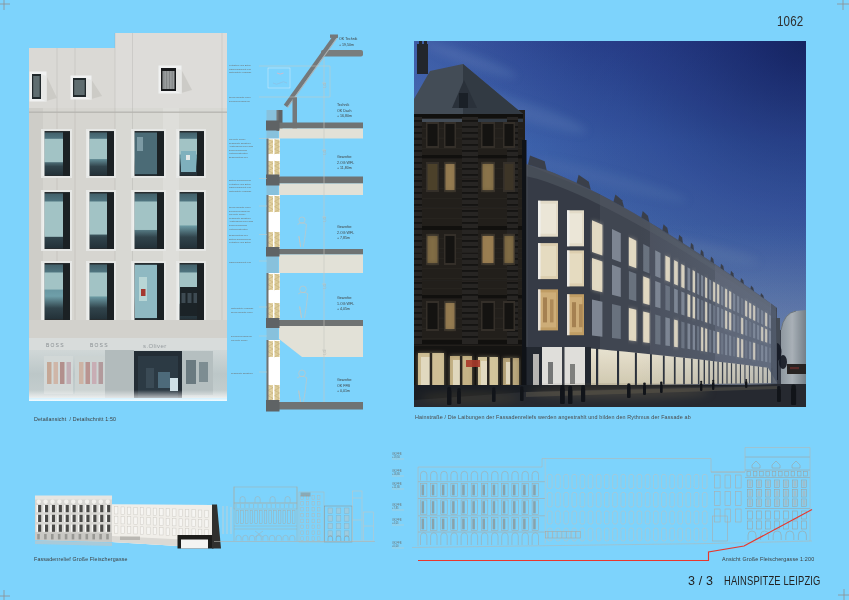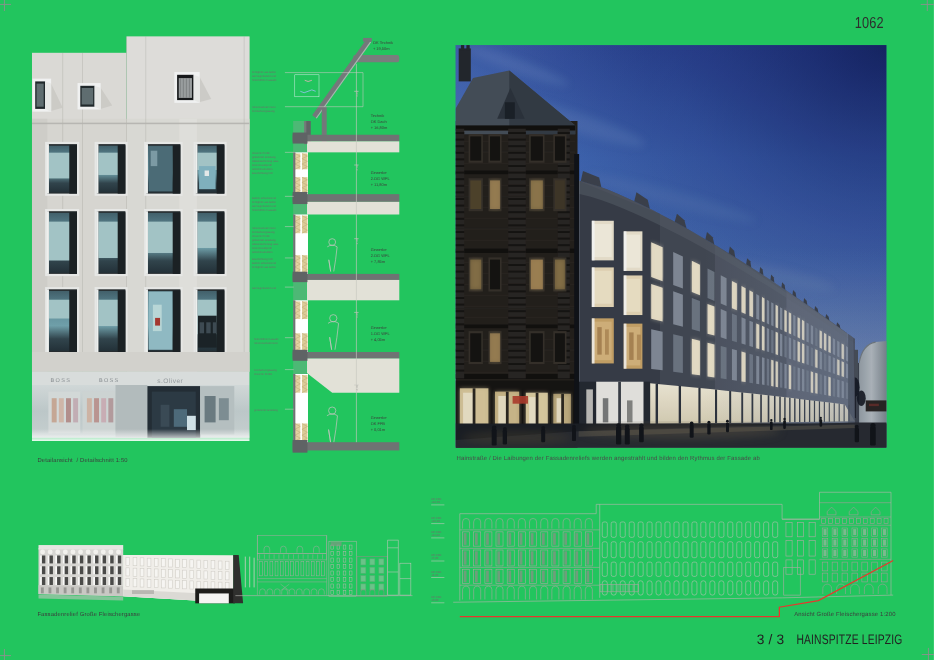--- a/index.html
+++ b/index.html
@@ -1,16 +1,16 @@
 <!DOCTYPE html>
 <html><head>
 <meta charset="utf-8">
 <style>
 html,body{margin:0;padding:0;background:#fff;-webkit-font-smoothing:antialiased;}
-#board{position:relative;width:849px;height:600px;background:#22c55e;
+#board{position:relative;width:849px;height:600px;background:#7dd3fc;
   font-family:"Liberation Sans", sans-serif;overflow:hidden;}
 .cap{position:absolute;color:#3c3c3c;letter-spacing:.15px;}
 svg{position:absolute;display:block;}
 </style>
 </head>
 <body>
 <div id="board">
 
 <svg width="14" height="14" viewBox="0 0 14 14" style="left:-3px;top:-3px">
       <path d="M7 1 V13 M1 7 H13" stroke="#8f8f8f" stroke-width="0.8" fill="none"></path>

